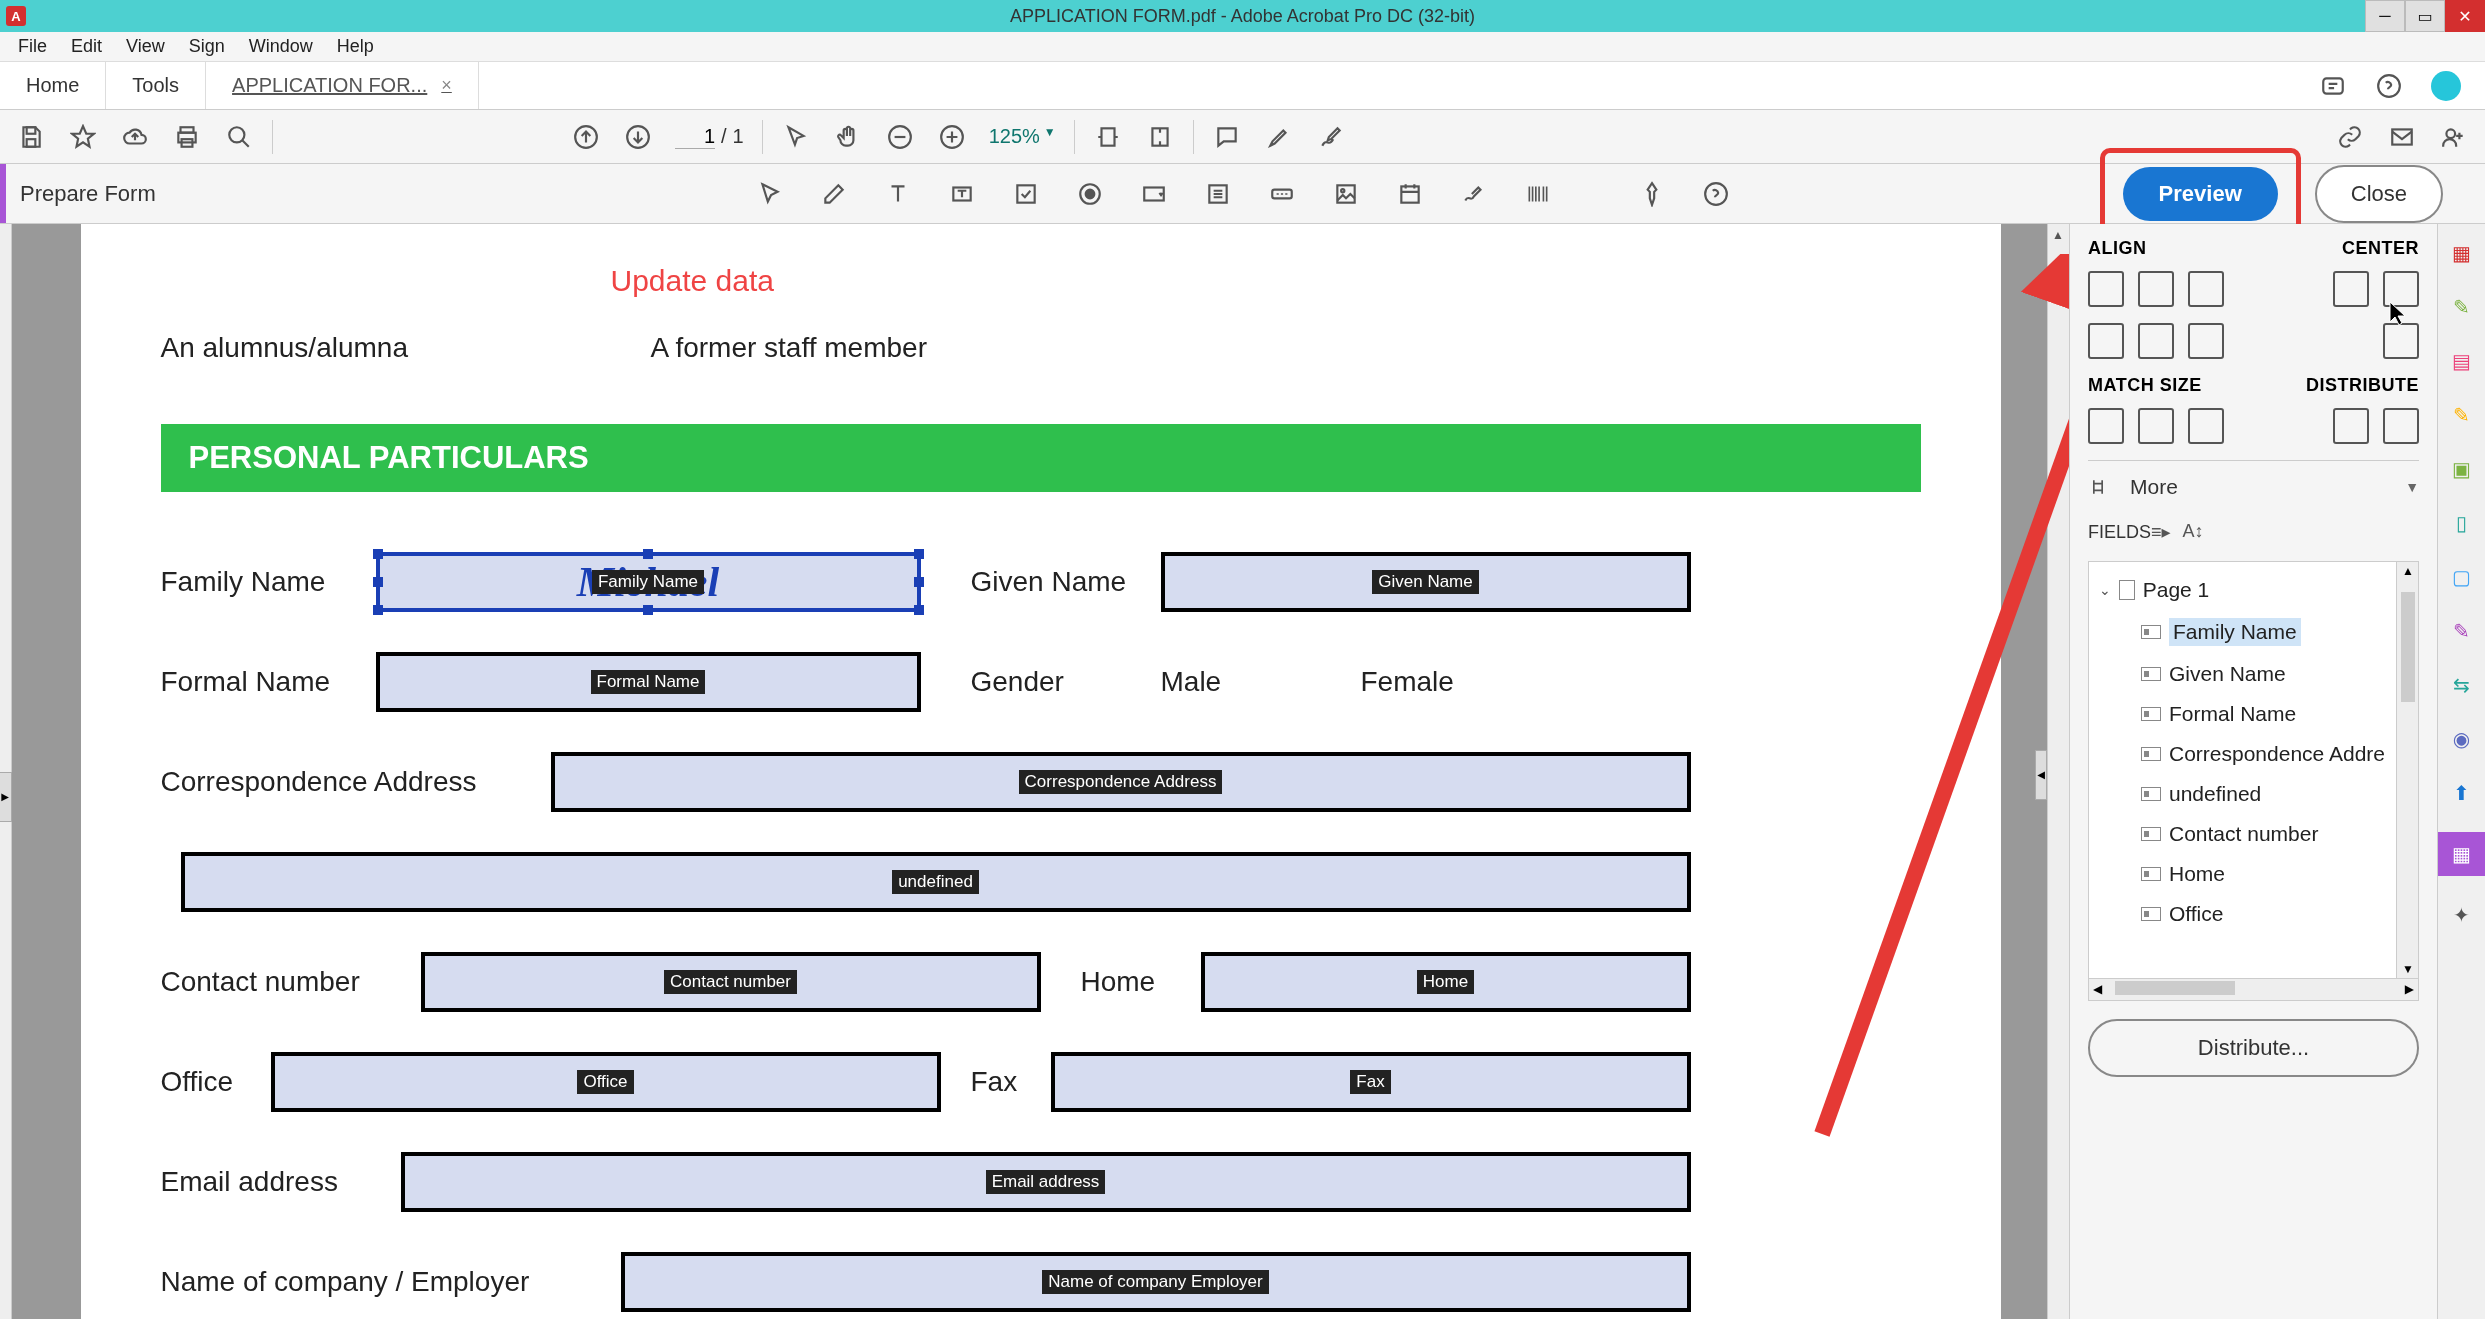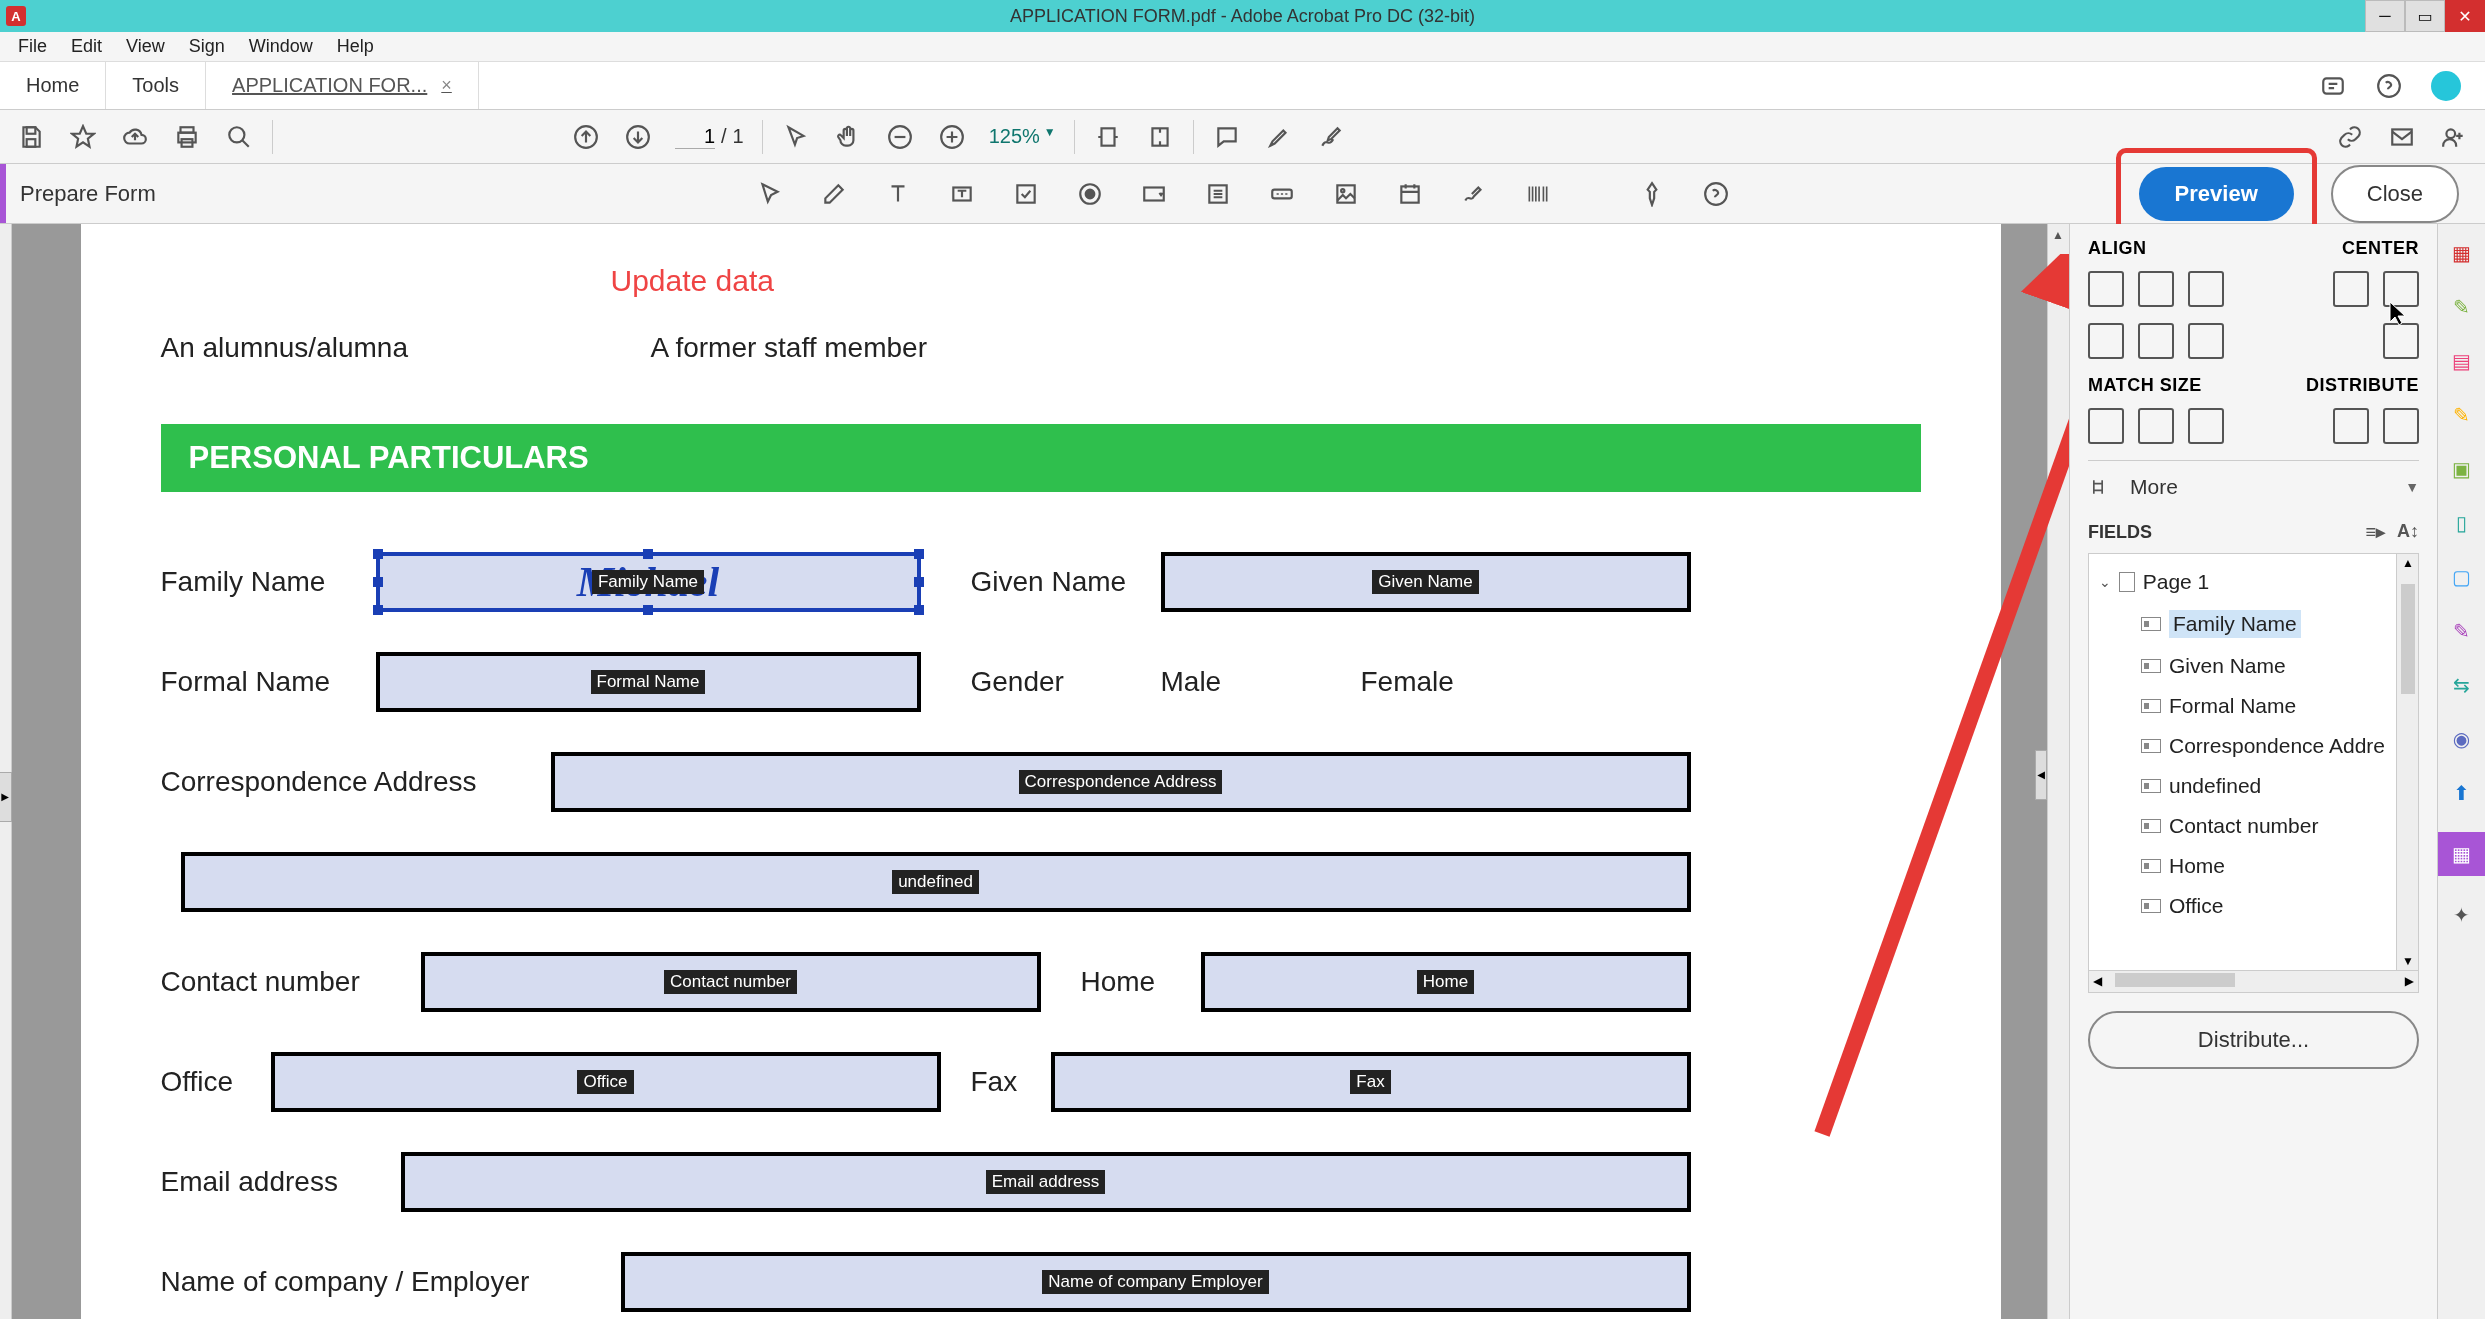--- a/index.html
+++ b/index.html
@@ -37,21 +37,21 @@
 .toolbar .zoom-pct { display: flex; align-items: flex-start; gap: 4px; font-size: 20px; color: #0f766e; }
 .toolbar .right-tools { margin-left: auto; display: flex; align-items: center; gap: 22px; }
 
 
 .formbar { height: 60px; background: #f5f5f5; display: flex; align-items: center; border-bottom: 1px solid #ccc; position: relative; }
 .formbar .accent { width: 6px; height: 100%; background: #a855d6; }
 .formbar .label { font-size: 22px; color: #333; padding-left: 14px; }
 .formbar .tools { position: absolute; left: 50%; transform: translateX(-50%); display: flex; align-items: center; gap: 30px; }
 .formbar .tools .ico { width: 34px; height: 34px; color: #555; display: flex; align-items: center; justify-content: center; }
 .formbar .tools .arrow { color: #1976d2; }
-.formbar .btns { margin-left: auto; display: flex; align-items: center; gap: 14px; padding-right: 26px; }
+.formbar .btns { margin-left: auto; display: flex; align-items: center; gap: 14px; padding-right: 42px; }
 .formbar .preview-wrap { border: 5px solid #e53935; border-radius: 10px; padding: 14px 18px; }
 .formbar .preview { background: #1976d2; color: #fff; border: none; border-radius: 30px; padding: 14px 36px; font-size: 22px; font-weight: 600; cursor: pointer; }
 .formbar .close { background: #fff; color: #333; border: 2px solid #888; border-radius: 30px; padding: 14px 34px; font-size: 22px; cursor: pointer; }
 
 
 .main { display: flex; height: calc(1319px - 32px - 30px - 48px - 54px - 60px); }
 .left-gutter { width: 12px; background: #eee; border-right: 1px solid #ccc; position: relative; }
 .left-gutter .expand { position: absolute; top: 50%; left: -2px; width: 14px; height: 50px; background: #ddd; border: 1px solid #aaa; display: flex; align-items: center; justify-content: center; font-size: 10px; }
 
 .doc-area { flex: 1; background: #999; overflow: auto; position: relative; }
@@ -94,21 +94,21 @@
 
 .right-panel { width: 368px; background: #f5f5f5; border-left: 1px solid #ccc; padding: 14px 18px; overflow: hidden; position: relative; }
 .right-panel .sec-row { display: flex; justify-content: space-between; font-size: 18px; font-weight: 700; color: #000000; margin-bottom: 12px; letter-spacing: 0.5px; }
 .right-panel .icon-row { display: flex; gap: 14px; margin-bottom: 16px; }
 .right-panel .icon-row .ico-btn { width: 36px; height: 36px; border: 2px solid #555; border-radius: 3px; }
 .right-panel .icon-row.two-col { justify-content: space-between; }
 .right-panel .icon-row .icol { display: flex; gap: 14px; }
 .right-panel hr { border: none; border-top: 1px solid #ccc; margin: 14px 0; }
 .right-panel .more-row { display: flex; align-items: center; gap: 22px; font-size: 21px; color: #333; }
 .right-panel .more-row .arrow { margin-left: auto; font-size: 14px; color: #666; }
-.right-panel .fields-head { display: flex; align-items: center; justify-content: space-between; font-size: 18px; font-weight: 700; color: #333; margin-top: 22px; margin-bottom: 10px; }
+.right-panel .fields-head { display: flex; align-items: center; font-size: 18px; font-weight: 400; color: #333; margin-top: 22px; margin-bottom: 18px; }
 .right-panel .fields-head .rh-icons { display: flex; gap: 12px; font-size: 18px; color: #555; }
 .right-panel .fields-list { border: 1px solid #ccc; background: #fff; height: 440px; overflow: hidden; position: relative; }
 .right-panel .fields-list .scroll-v { position: absolute; right: 0; top: 0; width: 22px; height: calc(100% - 22px); background: #eee; border-left: 1px solid #ccc; }
 .right-panel .fields-list .scroll-v .thumb { width: 14px; background: #ccc; height: 110px; margin: 30px auto; }
 .right-panel .fields-list .scroll-v .arr-up { position: absolute; top: 2px; left: 5px; font-size: 12px; }
 .right-panel .fields-list .scroll-v .arr-dn { position: absolute; bottom: 2px; left: 5px; font-size: 12px; }
 .right-panel .fields-list .scroll-h { position: absolute; bottom: 0; left: 0; right: 0; height: 22px; background: #eee; border-top: 1px solid #ccc; }
 .right-panel .fields-list .scroll-h .thumb { height: 14px; background: #ccc; width: 120px; margin: 2px 0 0 26px; }
 .right-panel .fields-list .scroll-h .arr-l { position: absolute; left: 4px; top: 3px; font-size: 12px; }
 .right-panel .fields-list .scroll-h .arr-r { position: absolute; right: 4px; top: 3px; font-size: 12px; }

